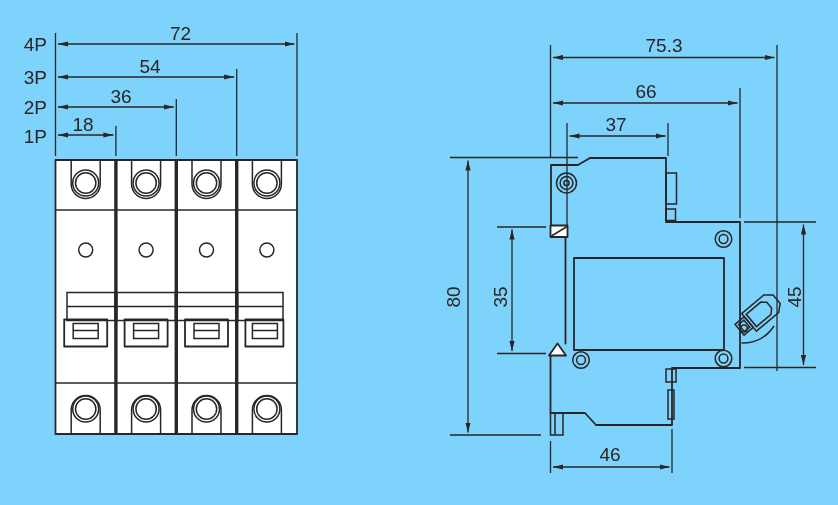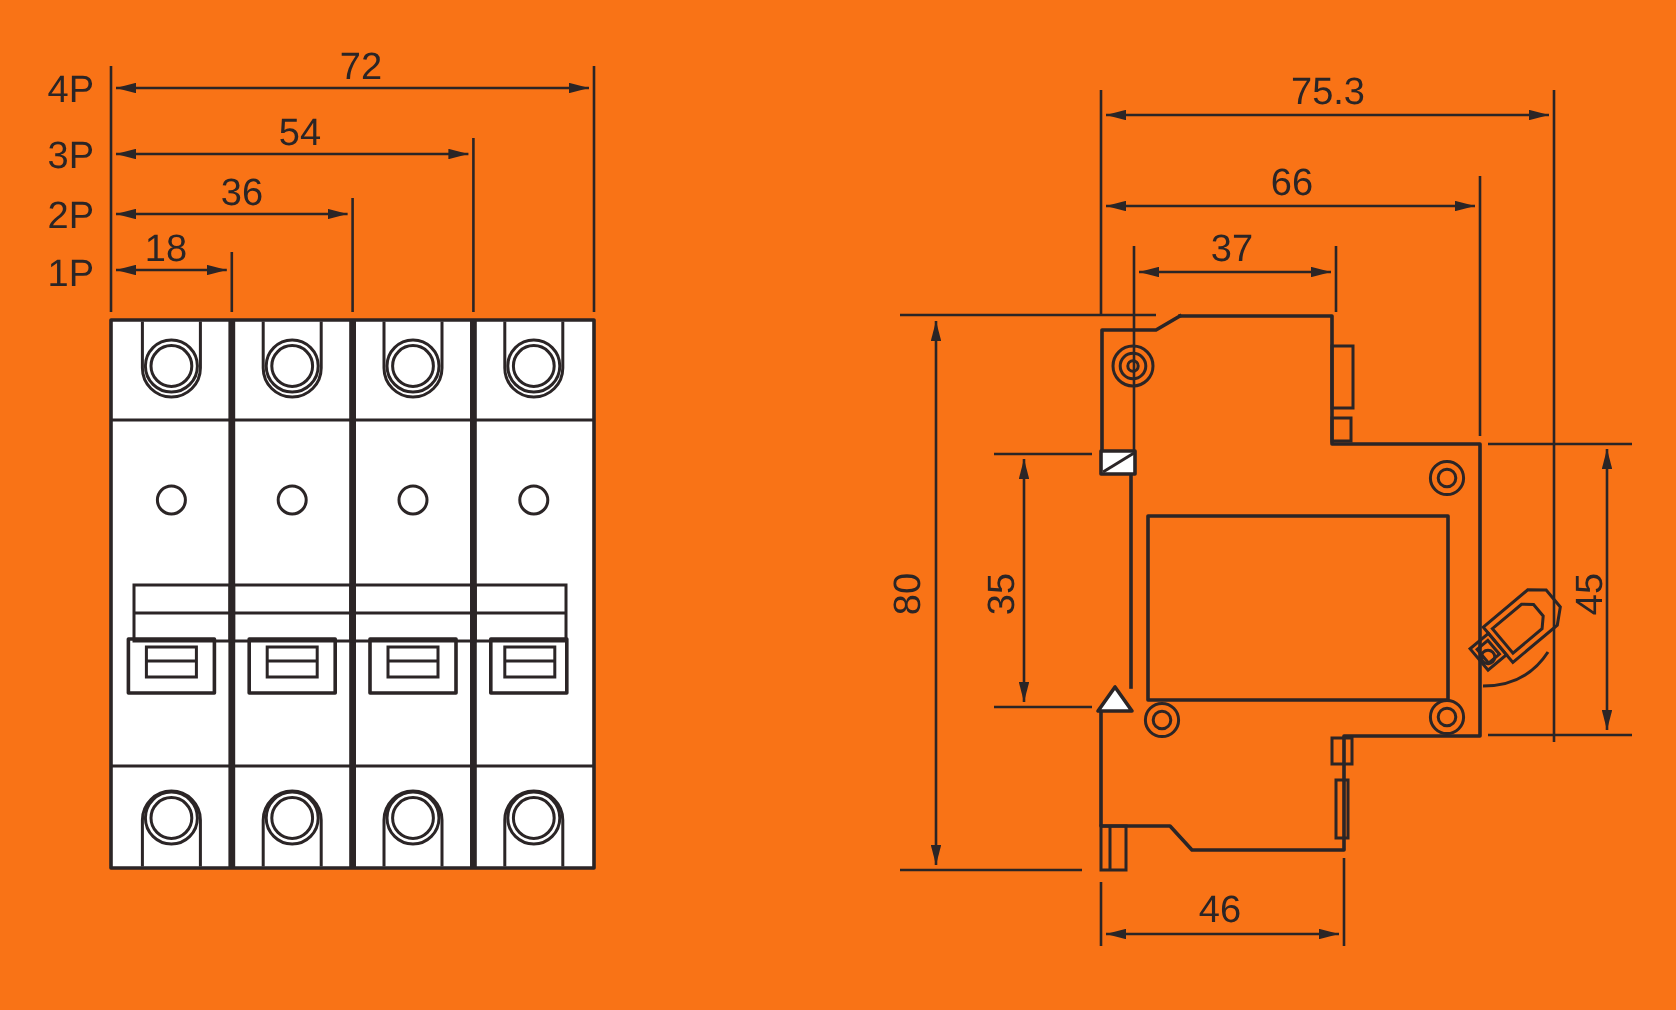--- a/index.html
+++ b/index.html
@@ -1,16 +1,16 @@
 <!DOCTYPE html>
 <html><head>
 <meta charset="utf-8">
 <style>
   html,body{margin:0;padding:0;background:#ffffff;}
-  .canvas{position:relative;width:838px;height:505px;background:#f97316;overflow:hidden;}
+  .canvas{position:relative;width:838px;height:505px;background:#7dd3fc;overflow:hidden;}
   svg text{font-family:"Liberation Sans","DejaVu Sans",sans-serif;font-size:19px;fill:#2b2526;}
   .ol{fill:none;stroke:#2b2526;stroke-width:1.8;stroke-linejoin:round;stroke-linecap:square;}
   .olw{fill:#ffffff;stroke:#2b2526;stroke-width:1.8;stroke-linejoin:round;}
   .thin{fill:none;stroke:#2b2526;stroke-width:1.5;}
   .thk{stroke:#2b2526;stroke-width:3.4;}
   .dim{fill:none;stroke:#2b2526;stroke-width:1.3;stroke-linecap:butt;}
 </style>
 </head>
 <body>
 

